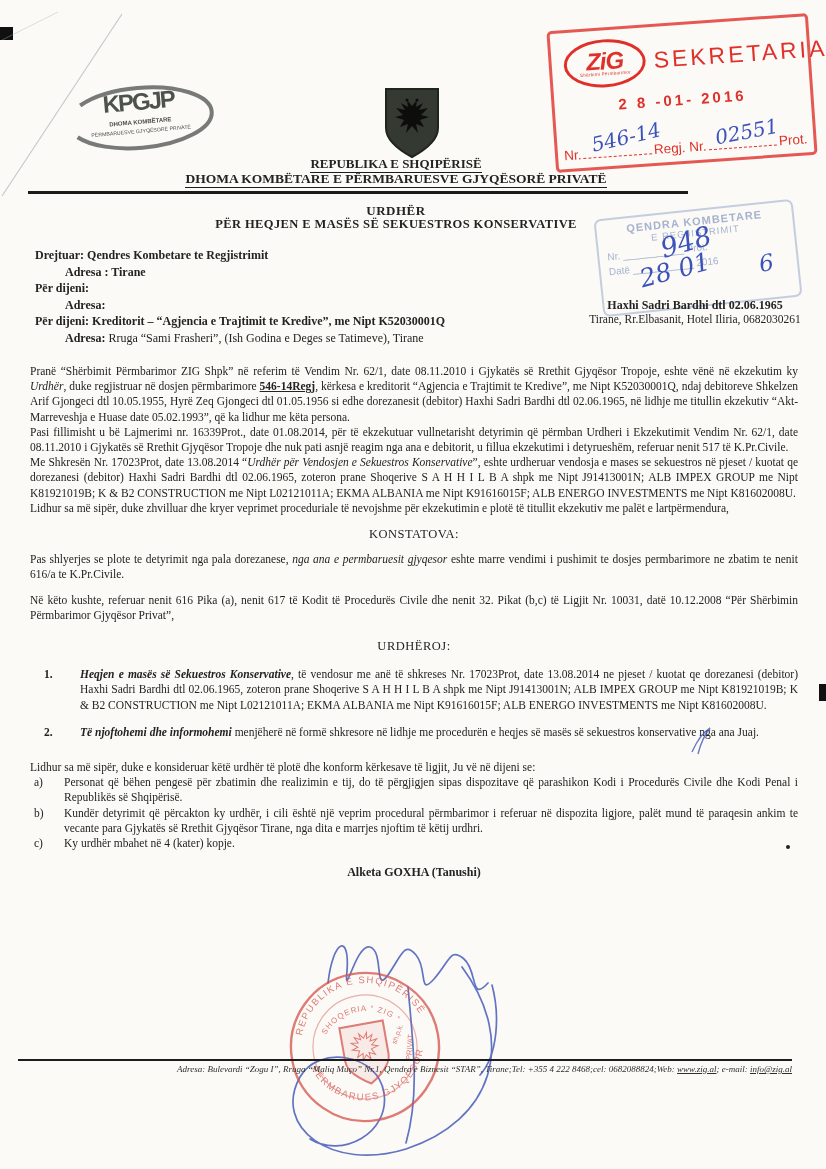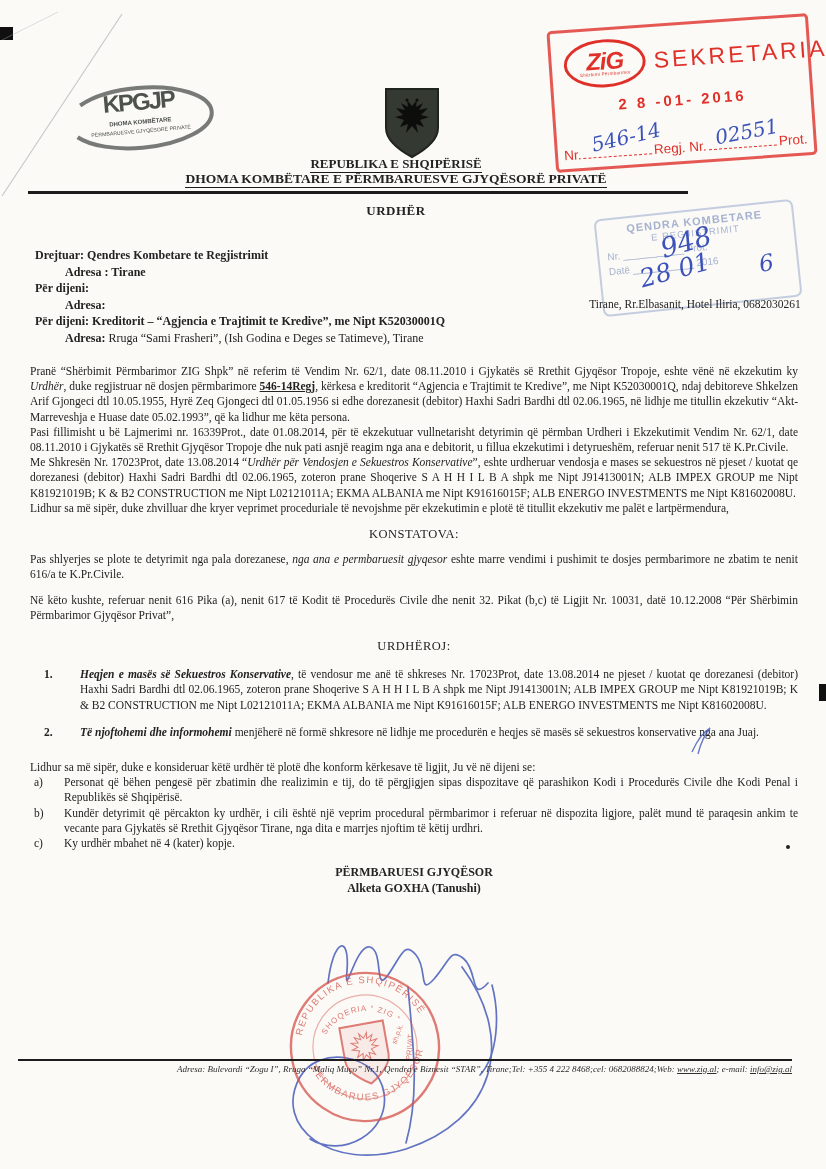--- a/index.html
+++ b/index.html
@@ -128,20 +128,21 @@
       <span>Prot.</span>
     </div>
     <span class="hand sek-hand1">546-14</span>
     <span class="hand sek-hand2">02551</span>
   </div>
 
   <div class="abs hdr-center hdr-republic"><span>REPUBLIKA E SHQIPËRISË</span></div>
   <div class="abs hdr-center hdr-chamber"><span>DHOMA KOMBËTARE E PËRMBARUESVE GJYQËSORË PRIVATË</span></div>
   <div class="abs hdr-rule"></div>
   <div class="abs hdr-center doc-title">URDHËR</div>
+  <div class="abs hdr-center doc-subtitle">PËR  HEQJEN  E MASËS SË  SEKUESTROS  KONSERVATIVE</div>
 
   <div class="abs stamp-qkr">
     <div class="qkr-l1">QENDRA KOMBETARE</div>
     <div class="qkr-l2">E REGJISTRIMIT</div>
     <div class="qkr-l3">Nr. ___________ Prot.</div>
     <div class="qkr-l3">Datë ___________ 2016</div>
     <span class="hand qkr-hand-nr">948</span>
     <span class="hand qkr-hand-dt">28 01</span>
     <span class="hand qkr-hand-yr">6</span>
   </div>
@@ -149,20 +150,21 @@
   <div class="abs recipients">
     <div class="b">Drejtuar: Qendres Kombetare te Regjistrimit</div>
     <div class="b ind">Adresa : Tirane</div>
     <div class="b">Për dijeni:</div>
     <div class="b ind">Adresa:</div>
     <div class="b">Për dijeni: Kreditorit – “Agjencia e Trajtimit te Kredive”, me Nipt K52030001Q</div>
     <div class="ind"><span class="b">Adresa:</span><span> Rruga “Sami Frasheri”, (Ish Godina e Deges se Tatimeve), Tirane</span></div>
   </div>
 
   <div class="abs debtor">
+    <div class="debtor-name">Haxhi Sadri Bardhi dtl 02.06.1965</div>
     <div class="debtor-addr">Tirane, Rr.Elbasanit, Hotel Iliria, 0682030261</div>
   </div>
 
   <div class="abs bodytext">
     <p><span>Pranë “Shërbimit Përmbarimor ZIG Shpk” në referim të Vendim Nr. 62/1, date 08.11.2010 i Gjykatës së Rrethit Gjyqësor Tropoje, eshte vënë në ekzekutim ky </span><span class="it">Urdhër</span><span>, duke regjistruar në dosjen përmbarimore </span><span class="bu">546-14Regj</span><span>, kërkesa e kreditorit “Agjencia e Trajtimit te Kredive”, me Nipt K52030001Q, ndaj debitoreve Shkelzen Arif Gjongeci  dtl 10.05.1955, Hyrë  Zeq Gjongeci dtl 01.05.1956 si edhe dorezanesit (debitor) Haxhi Sadri Bardhi dtl 02.06.1965, në lidhje me titullin ekzekutiv “Akt-Marreveshja e Huase date 05.02.1993”, që ka lidhur me këta persona.</span></p>
     <p>Pasi fillimisht u bë Lajmerimi nr. 16339Prot., date 01.08.2014, për të ekzekutuar vullnetarisht detyrimin që përmban Urdheri i Ekzekutimit Vendim Nr. 62/1, date 08.11.2010 i Gjykatës së Rrethit Gjyqësor Tropoje dhe nuk pati asnjë reagim nga ana e debitorit, u fillua ekzekutimi i detyrueshëm, referuar nenit 517 të K.Pr.Civile.</p>
     <p><span>Me Shkresën Nr. 17023Prot, date 13.08.2014 “</span><span class="it">Urdhër për Vendosjen e Sekuestros Konservative</span><span>”, eshte urdheruar vendosja e mases se sekuestros në pjeset / kuotat qe dorezanesi (debitor) Haxhi Sadri Bardhi dtl 02.06.1965, zoteron prane Shoqerive S A H H I L B A shpk me Nipt J91413001N; ALB IMPEX GROUP me Nipt K81921019B; K &amp; B2 CONSTRUCTION me Nipt L02121011A; EKMA ALBANIA me Nipt K91616015F; ALB ENERGO INVESTMENTS me Nipt K81602008U.</span></p>
     <p>Lidhur sa më sipër, duke zhvilluar dhe kryer veprimet proceduriale të nevojshme për ekzekutimin e plotë të titullit ekzekutiv me palët e lartpërmendura,</p>
 
     <p class="sec-head h-konstatova">KONSTATOVA:</p>
@@ -189,21 +191,20 @@
     <div class="notice">
       <span>b)</span>
       <span>Kundër detyrimit që përcakton ky urdhër, i cili është një veprim procedural përmbarimor  i  referuar në  dispozita ligjore, palët mund të paraqesin ankim te vecante para Gjykatës së Rrethit Gjyqësor Tirane, nga dita e marrjes njoftim të këtij urdhri.</span>
     </div>
     <div class="notice">
       <span>c)</span>
       <span>Ky urdhër mbahet në 4 (kater) kopje.</span>
     </div>
 
     <div class="signature">
-      <div>PËRMBARUESI GJYQËSOR</div>
       <div>Alketa GOXHA (Tanushi)</div>
     </div>
   </div>
 
   <svg class="abs tickmark" width="26" height="30">
     <path d="M4 26 Q 12 8 22 2 Q 14 12 10 28" fill="none" stroke="#4056b8" stroke-width="1.4" opacity="0.8"></path>
   </svg>
   <div class="abs dot-art"></div>
 
   <svg class="abs scribble" width="480" height="240">

